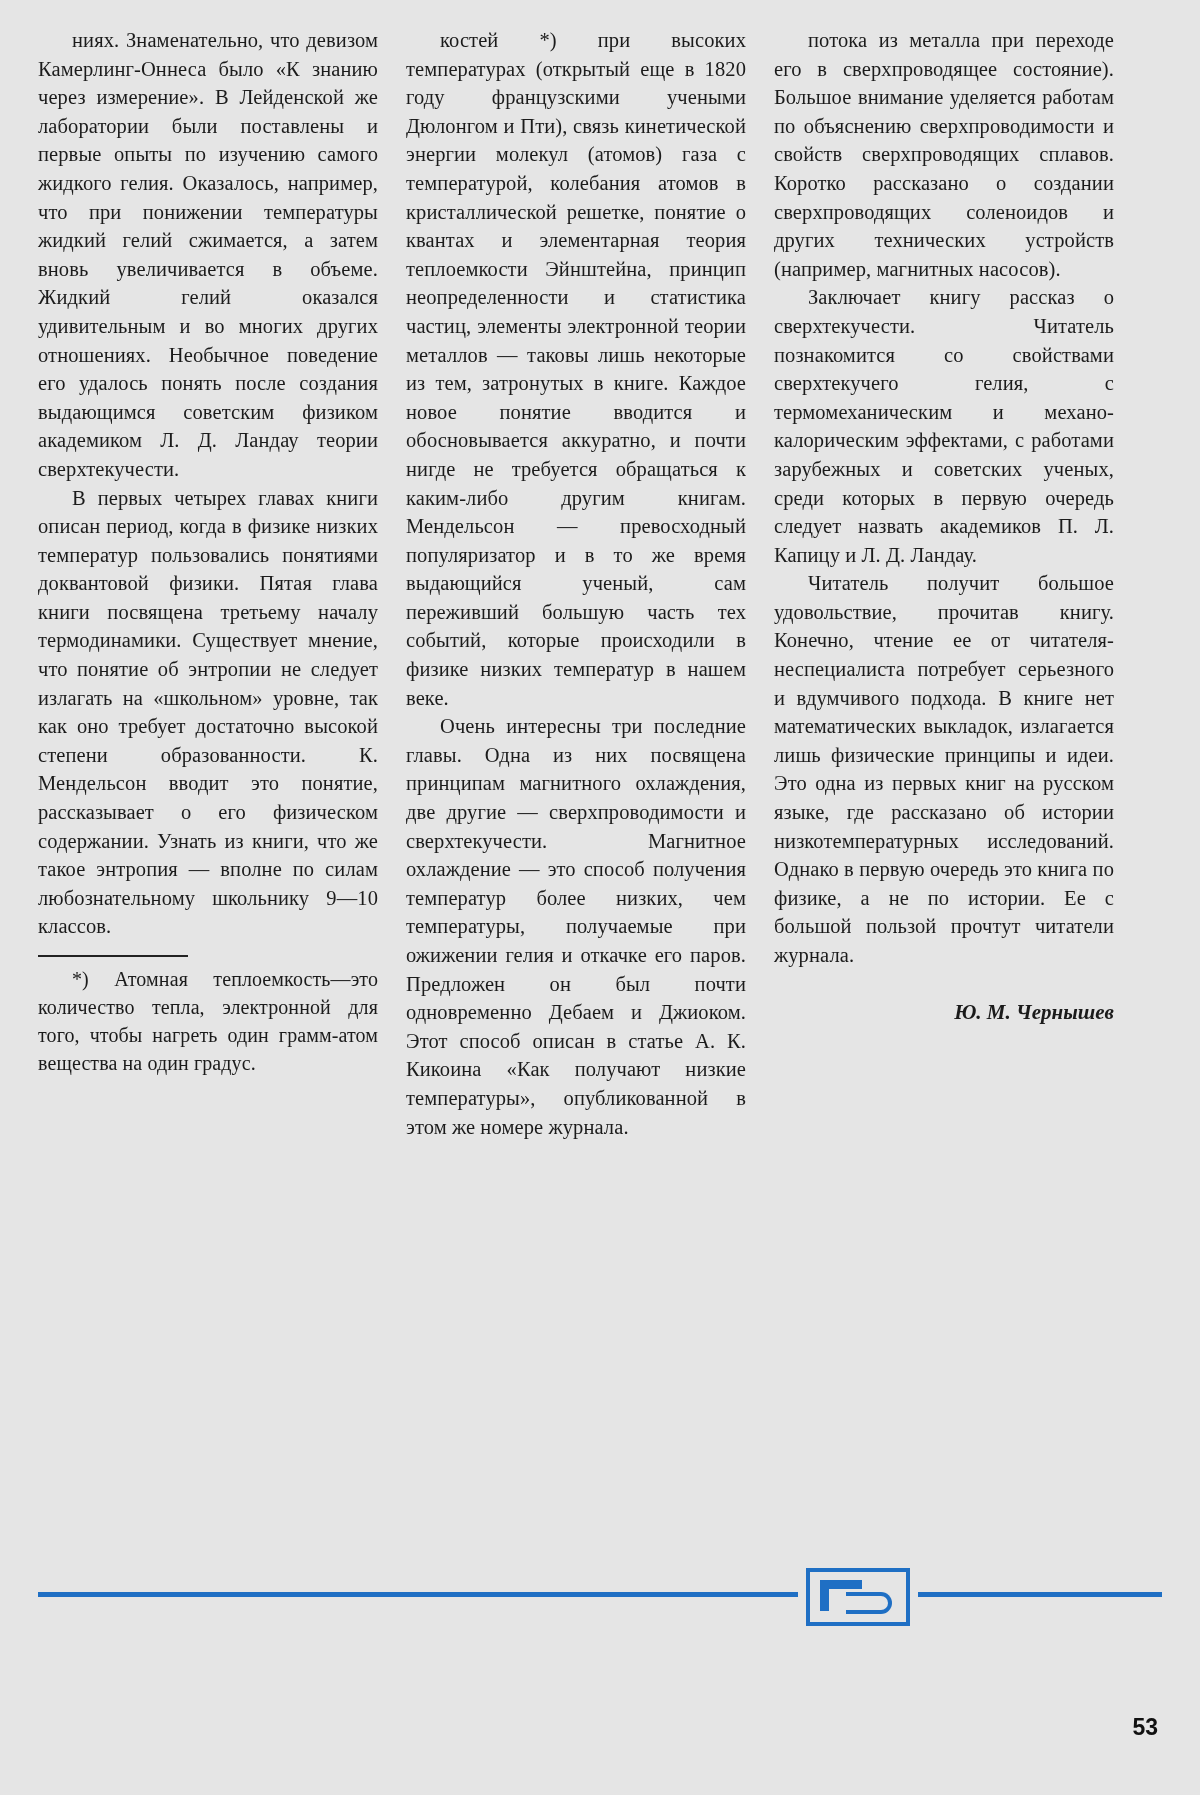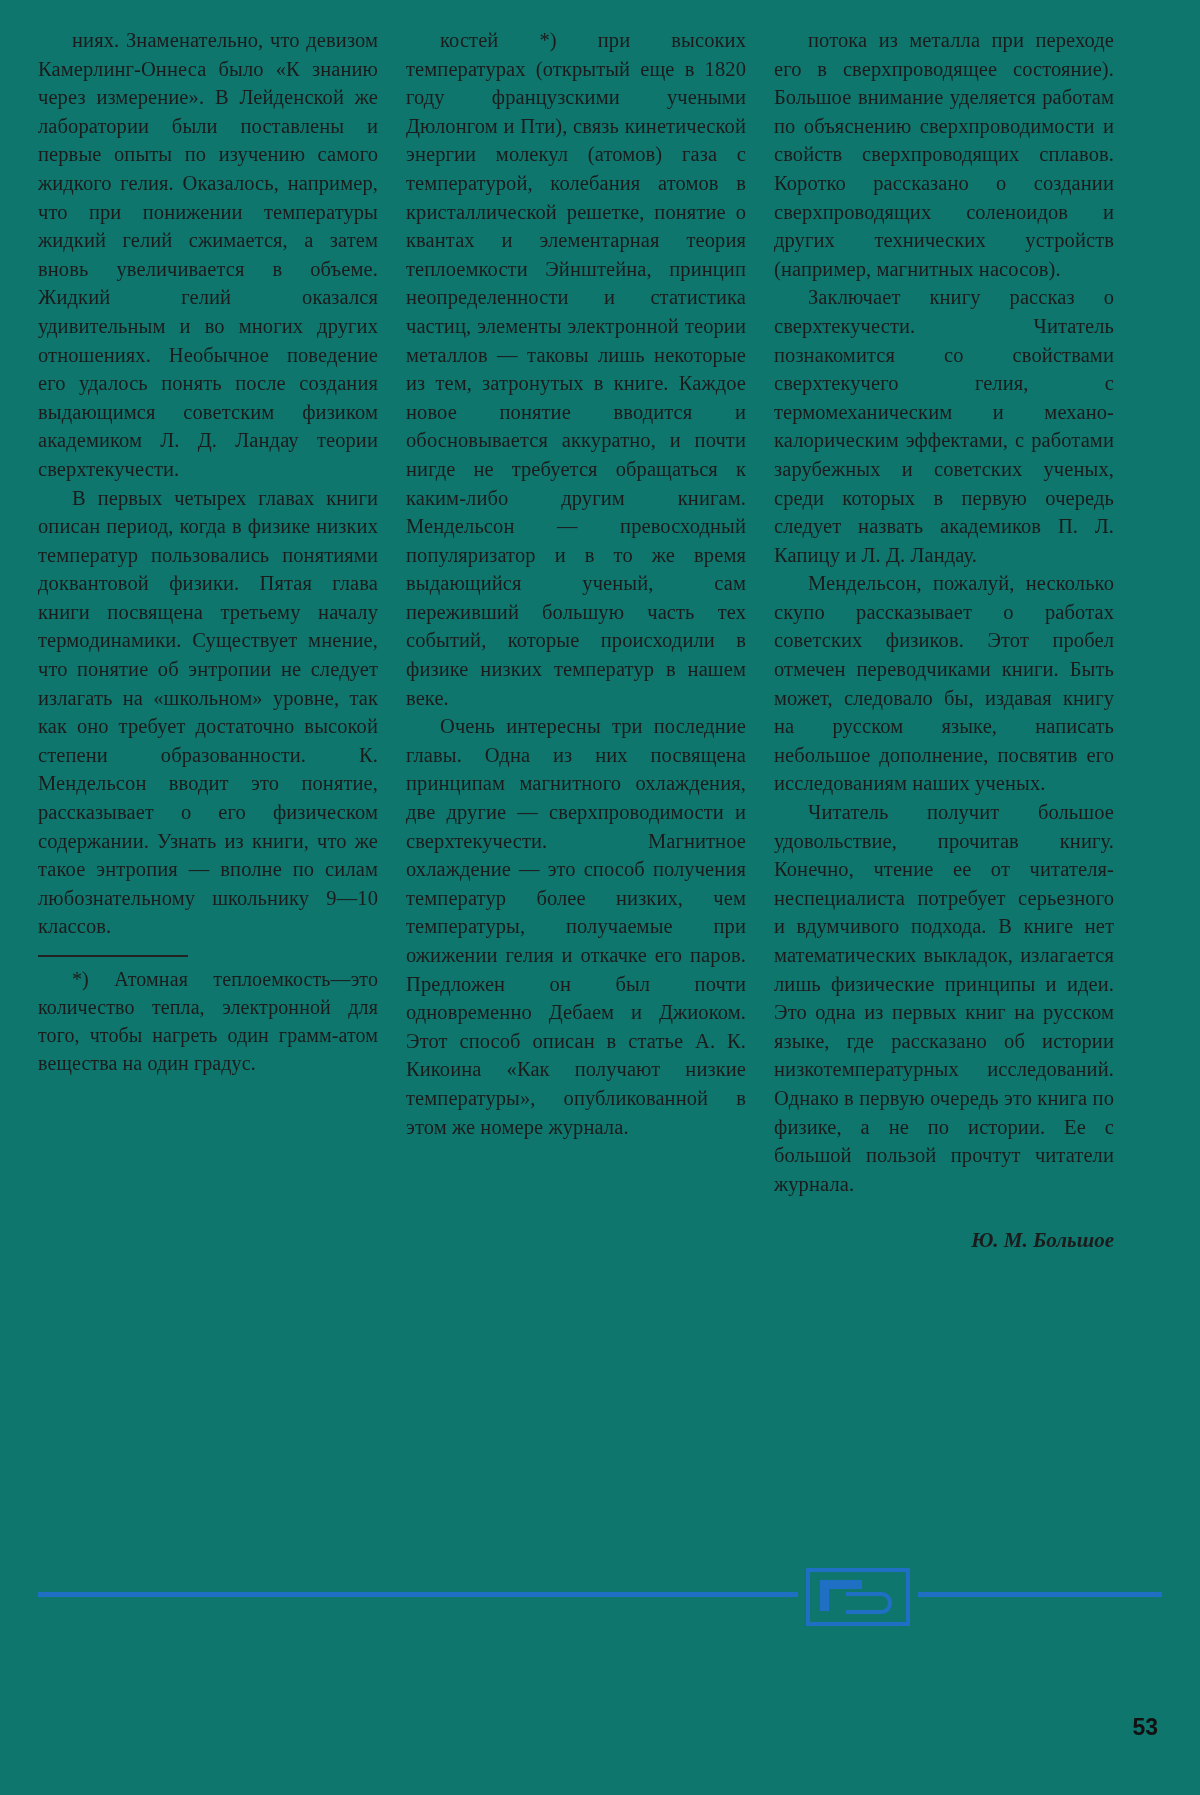--- a/index.html
+++ b/index.html
@@ -13,21 +13,21 @@
     position: relative;
     font-family: "Liberation Serif", serif;
     color: #1b1b1b;
     overflow: hidden;
   }
   .page {
     position: absolute;
     left: 0; top: 0;
     width: 1200px;
     height: 1795px;
-    background: #0f766e;
+    background: #e5e5e5;
   }
   .columns {
     position: absolute;
     left: 38px;
     top: 26px;
     width: 1124px;
     display: flex;
     gap: 28px;
   }
   .col {
@@ -156,23 +156,22 @@
     </div>
 
     <div class="col">
       <p>костей *) при высоких температурах (открытый еще в 1820 году французскими учеными Дюлонгом и Пти), связь кинетической энергии молекул (атомов) газа с температурой, колебания атомов в кристаллической решетке, понятие о квантах и элементарная теория теплоемкости Эйнштейна, принцип неопределенности и статистика частиц, элементы электронной теории металлов — таковы лишь некоторые из тем, затронутых в книге. Каждое новое понятие вводится и обосновывается аккуратно, и почти нигде не требуется обращаться к каким-либо другим книгам. Мендельсон — превосходный популяризатор и в то же время выдающийся ученый, сам переживший большую часть тех событий, которые происходили в физике низких температур в нашем веке.</p>
       <p>Очень интересны три последние главы. Одна из них посвящена принципам магнитного охлаждения, две другие — сверхпроводимости и сверхтекучести. Магнитное охлаждение — это способ получения температур более низких, чем температуры, получаемые при ожижении гелия и откачке его паров. Предложен он был почти одновременно Дебаем и Джиоком. Этот способ описан в статье А. К. Кикоина «Как получают низкие температуры», опубликованной в этом же номере журнала.</p>
     </div>
 
     <div class="col">
       <p>потока из металла при переходе его в сверхпроводящее состояние). Большое внимание уделяется работам по объяснению сверхпроводимости и свойств сверхпроводящих сплавов. Коротко рассказано о создании сверхпроводящих соленоидов и других технических устройств (например, магнитных насосов).</p>
       <p>Заключает книгу рассказ о сверхтекучести. Читатель познакомится со свойствами сверхтекучего гелия, с термомеханическим и механо-калорическим эффектами, с работами зарубежных и советских ученых, среди которых в первую очередь следует назвать академиков П. Л. Капицу и Л. Д. Ландау.</p>
-      <p>Мендельсон, пожалуй, несколько скупо рассказывает о работах советских физиков. Этот пробел отмечен переводчиками книги. Быть может, следовало бы, издавая книгу на русском языке, написать небольшое дополнение, посвятив его исследованиям наших ученых.</p>
       <p>Читатель получит большое удовольствие, прочитав книгу. Конечно, чтение ее от читателя-неспециалиста потребует серьезного и вдумчивого подхода. В книге нет математических выкладок, излагается лишь физические принципы и идеи. Это одна из первых книг на русском языке, где рассказано об истории низкотемпературных исследований. Однако в первую очередь это книга по физике, а не по истории. Ее с большой пользой прочтут читатели журнала.</p>
-      <div class="signature">Ю. М. Большое</div>
+      <div class="signature">Ю. М. Чернышев</div>
     </div>
 
   </div>
 
   <div class="bottom-rule-wrap">
     <div class="rule-left"></div>
     <div class="rule-right"></div>
     <div class="logo">
       <div class="logo-box"></div>
       <div class="logo-bar"></div>

